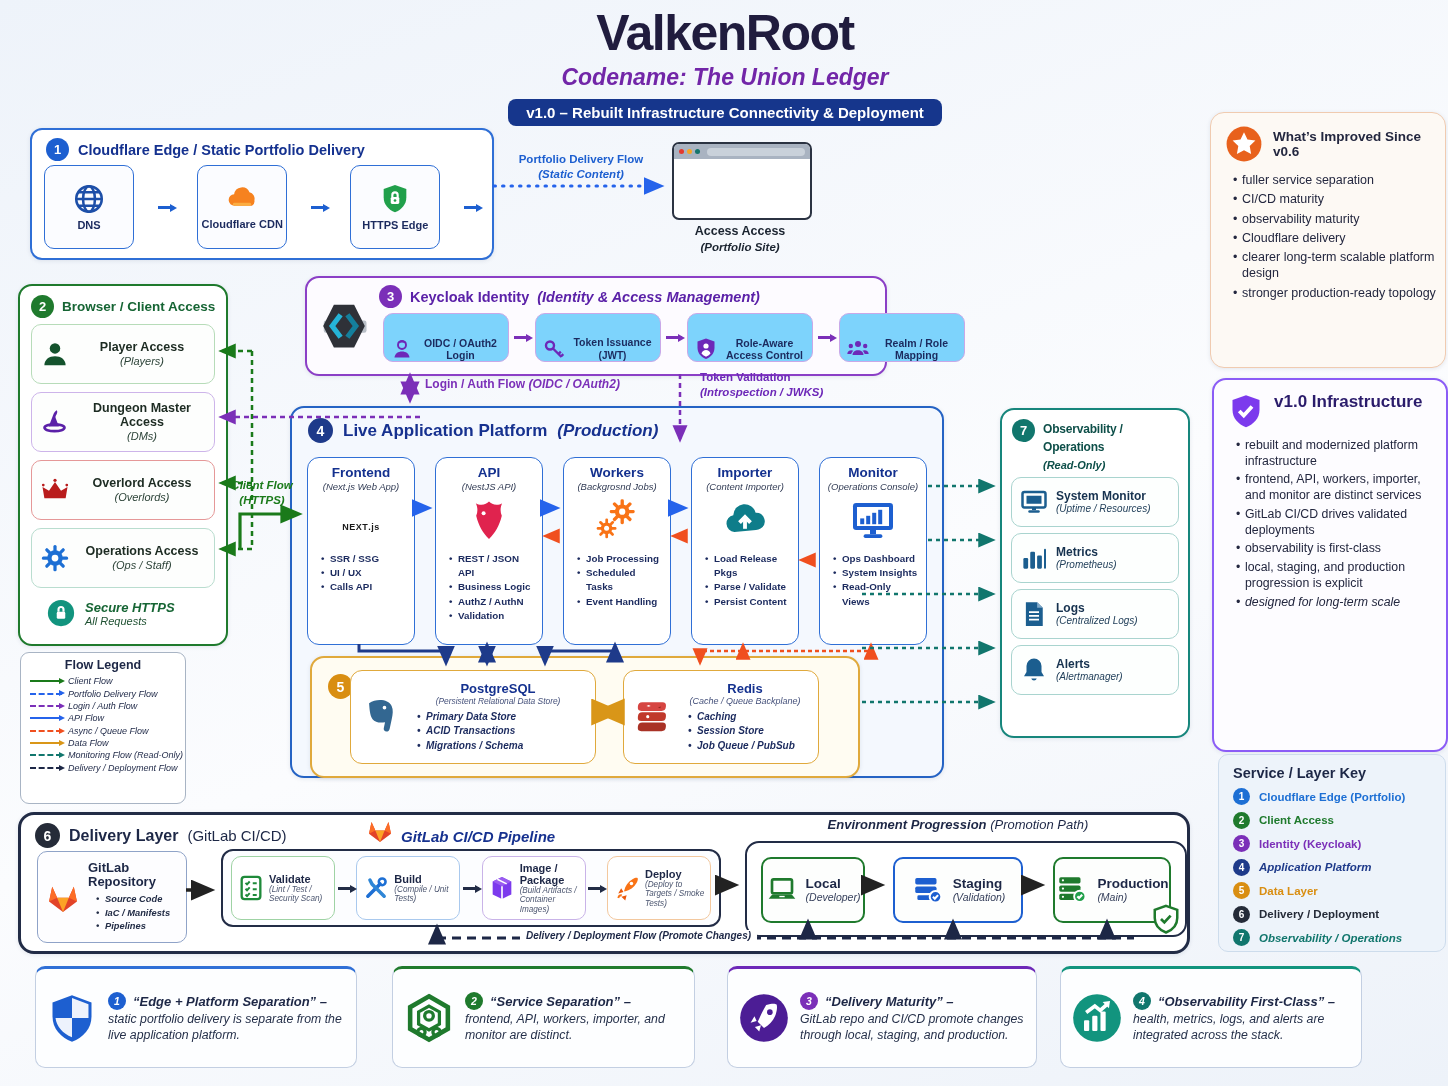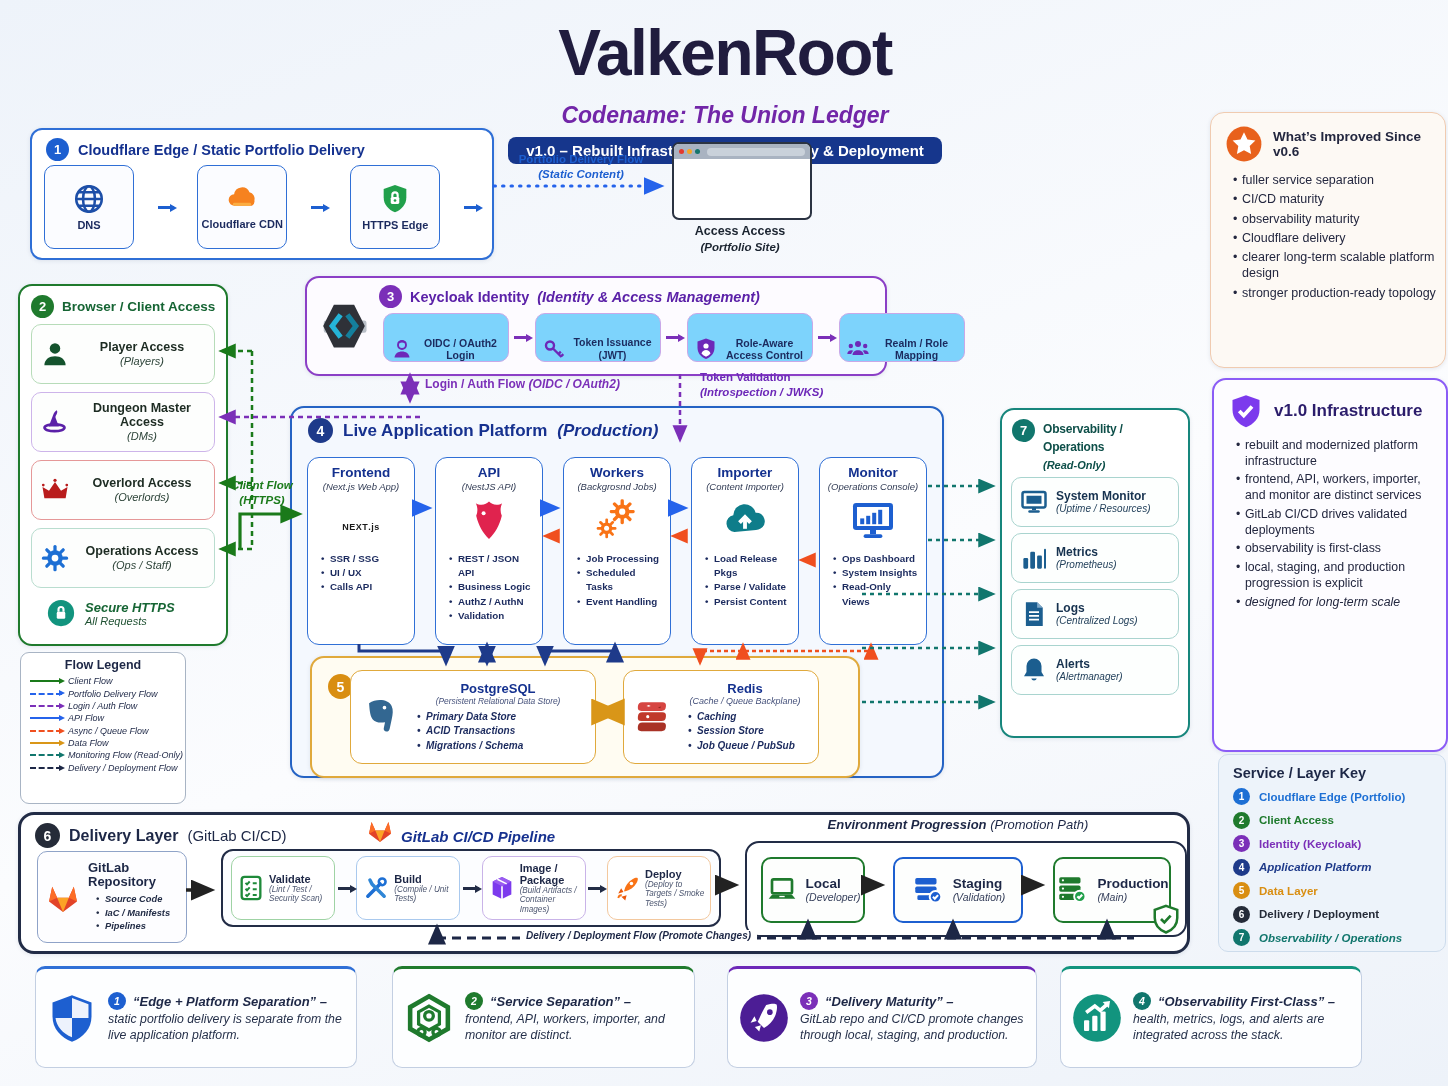--- a/index.html
+++ b/index.html
@@ -13,21 +13,21 @@
   .bg-blue{background:#1d5fd0}.bg-green{background:#1f7a2d}.bg-purple{background:#7b2fb8}
   .bg-navy{background:#1e3a8a}.bg-gold{background:#d98e12}.bg-dark{background:#252b38}.bg-teal{background:#11766d}
   .harrow{width:16px;height:0;border-top:3px solid currentColor;position:relative;flex:none}
   .harrow::after{content:"";position:absolute;right:-7px;top:-5px;border:4px solid transparent;border-left:7px solid currentColor}
   .it{font-style:italic}
   ul.blt{list-style:none;margin:4px 0 0;padding:0 0 0 8px}
   ul.blt li{position:relative;padding-left:9px;line-height:1.45}
   ul.blt li::before{content:"•";position:absolute;left:0}
   
   #hdr{left:360px;top:4px;width:730px;text-align:center;z-index:3}
-  #hdr h1{margin:12px;font-size:64px;letter-spacing:-1.5px;color:#201c3e;font-weight:800}
+  #hdr h1{margin:0;font-size:50px;letter-spacing:-1.5px;color:#201c3e;font-weight:800}
   #hdr .sub{font-size:23px;font-weight:700;font-style:italic;color:#7226a8;margin-top:2px}
   #hdr .pill{display:inline-block;margin-top:8px;background:#16368c;color:#fff;font-weight:700;font-size:15px;
     padding:5px 18px;border-radius:8px}
   
   #sec1{left:30px;top:128px;width:460px;height:128px;border:2px solid #2f6fd6;border-radius:12px}
   #sec1 .hd{display:flex;align-items:center;gap:9px;padding:8px 0 4px 14px;font-weight:700;font-size:14.5px;color:#14318f}
   #sec1 .row{display:flex;align-items:center;justify-content:space-between;padding:0 12px;color:#1d5fd0}
   .node1{width:88px;height:82px;border:1.5px solid #2f6fd6;border-radius:10px;background:#fbfcff;
     display:flex;flex-direction:column;align-items:center;justify-content:center;gap:3px}
   .node1 .lb{font-size:11px;font-weight:700;color:#1b2a5e;text-align:center;line-height:1.15}
@@ -91,21 +91,21 @@
     display:flex;align-items:center;gap:7px;padding:0 7px}
   .obs .tx{flex:1;}
   .obs .lb{font-weight:700;font-size:12px;color:#16324f;line-height:1.1}
   .obs .sb{font-style:italic;font-size:10px;color:#24425c}
   
   #imp{left:1210px;top:112px;width:234px;height:254px;border:1.5px solid #f0cbb0;background:#fdf9f4}
   #imp .hd{display:flex;align-items:center;gap:10px;padding:12px 10px 0 14px;font-weight:700;font-size:13.5px;color:#23273f}
   #imp ul.blt{margin:9px 6px 0 14px;font-size:12.5px;color:#23273f}
   #imp ul.blt li{margin-bottom:3px;line-height:1.3}
   #infra{left:1212px;top:378px;width:232px;height:370px;border:2px solid #8b5cf6;background:#fdfcff}
-  #infra .hd{display:flex;align-items:center;gap:10px;padding:12px 10px 0 14px;font-weight:700;font-size:17px;color:#2b1c6b}
+  #infra .hd{display:flex;align-items:flex-start;gap:10px;padding:12px 10px 0 14px;font-weight:700;font-size:17px;color:#2b1c6b}
   #infra ul.blt{margin:8px 6px 0 14px;font-size:12.3px;color:#23273f}
   #infra ul.blt li{margin-bottom:3px;line-height:1.28}
   #lkey{left:1218px;top:754px;width:226px;height:196px;background:#edf3fa;border:1.5px solid #cddcec;border-radius:10px}
   #lkey .hd{font-weight:700;font-size:14.5px;color:#1d2746;padding:10px 0 5px 14px}
   .lk{display:flex;align-items:center;gap:9px;padding:2px 14px 4.5px}
   .lk .badge{width:17px;height:17px;font-size:10px}
   .lk .lb{font-weight:700;font-size:11.5px}
   
   #leg{left:20px;top:652px;width:164px;height:150px;background:#fff;border:1.5px solid #a8b4c4;border-radius:9px}
   #leg .hd{font-weight:700;font-size:12.5px;text-align:center;padding:5px 0 3px;color:#1d2746}

